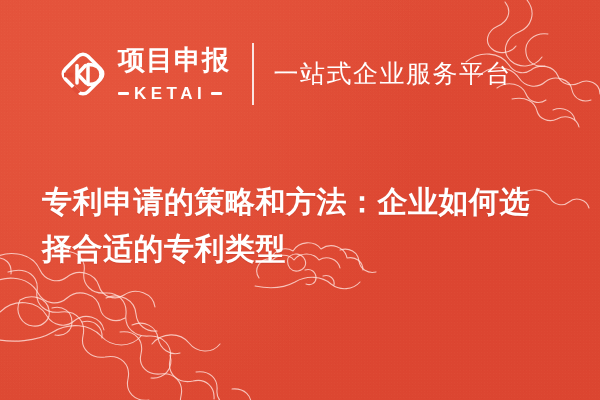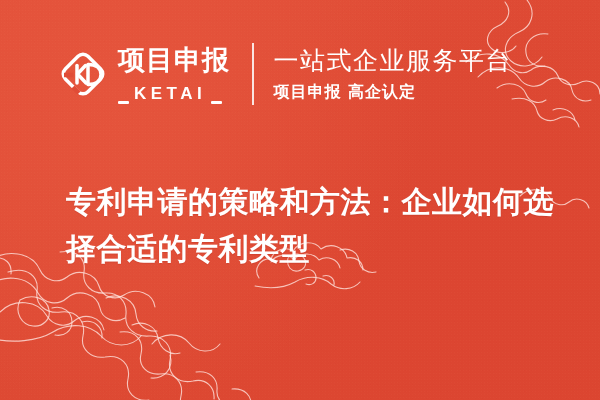--- a/index.html
+++ b/index.html
@@ -32,21 +32,21 @@
   
   #header{position:absolute;left:58px;top:38px;display:flex;align-items:center;height:72px;}
   #logo-lockup{display:flex;align-items:center;}
   #logo-mark{width:50px;height:50px;flex:0 0 50px;margin-right:10px;}
   #logo-words{display:flex;flex-direction:column;justify-content:center;}
   #brand-cn{
     font-size:27px;line-height:29px;font-weight:700;color:#fff;
     letter-spacing:1px;white-space:nowrap;
     font-family:"DejaVu Sans","Liberation Sans",sans-serif;
   }
-  #brand-en-row{display:flex;align-items:flex-end;margin-top:10px;width:100%;}
+  #brand-en-row{display:flex;align-items:center;margin-top:10px;width:100%;}
   .brand-rule{height:3px;background:#fff;flex:0 0 11px;border-radius:1px;}
   #brand-en{
     font-size:17px;font-weight:700;color:#fff;letter-spacing:4.5px;
     margin:0 5px;white-space:nowrap;
     font-family:"Liberation Sans",sans-serif;
   }
   #divider{
     width:1.5px;height:62px;background:rgba(255,255,255,.85);
     margin:0 20px 0 22px;flex:0 0 1.5px;
   }
@@ -56,21 +56,21 @@
     font-family:"DejaVu Sans","Liberation Sans",sans-serif;font-weight:400;
   }
   #tagline-sub{
     font-size:16px;line-height:22px;color:#fff;letter-spacing:1px;
     margin-top:5px;white-space:nowrap;font-weight:700;
     font-family:"DejaVu Serif","Liberation Serif",serif;
   }
 
   
   #title{
-    position:absolute;left:66px;top:158px;width:495px;
+    position:absolute;left:42px;top:158px;width:495px;
     font-size:30px;line-height:47px;font-weight:700;color:#fff;
     letter-spacing:.5px;
     font-family:"DejaVu Sans","Liberation Sans",sans-serif;
     text-shadow:0 1px 1px rgba(150,30,15,.18);
   }
 </style>
 </head>
 <body>
 
 <div id="banner">
@@ -152,19 +152,18 @@
           <span id="brand-en">KETAI</span>
           <span class="brand-rule"></span>
         </div>
       </div>
     </div>
 
     <div id="divider"></div>
 
     <div id="tagline-block">
       <div id="tagline-main">一站式企业服务平台</div>
-      <div id="tagline-sub">项目申报 高企认定</div>
     </div>
   </div>
 
   <h1 id="title">专利申请的策略和方法：企业如何选择合适的专利类型</h1>
 
 </div>
 
 </body></html>

